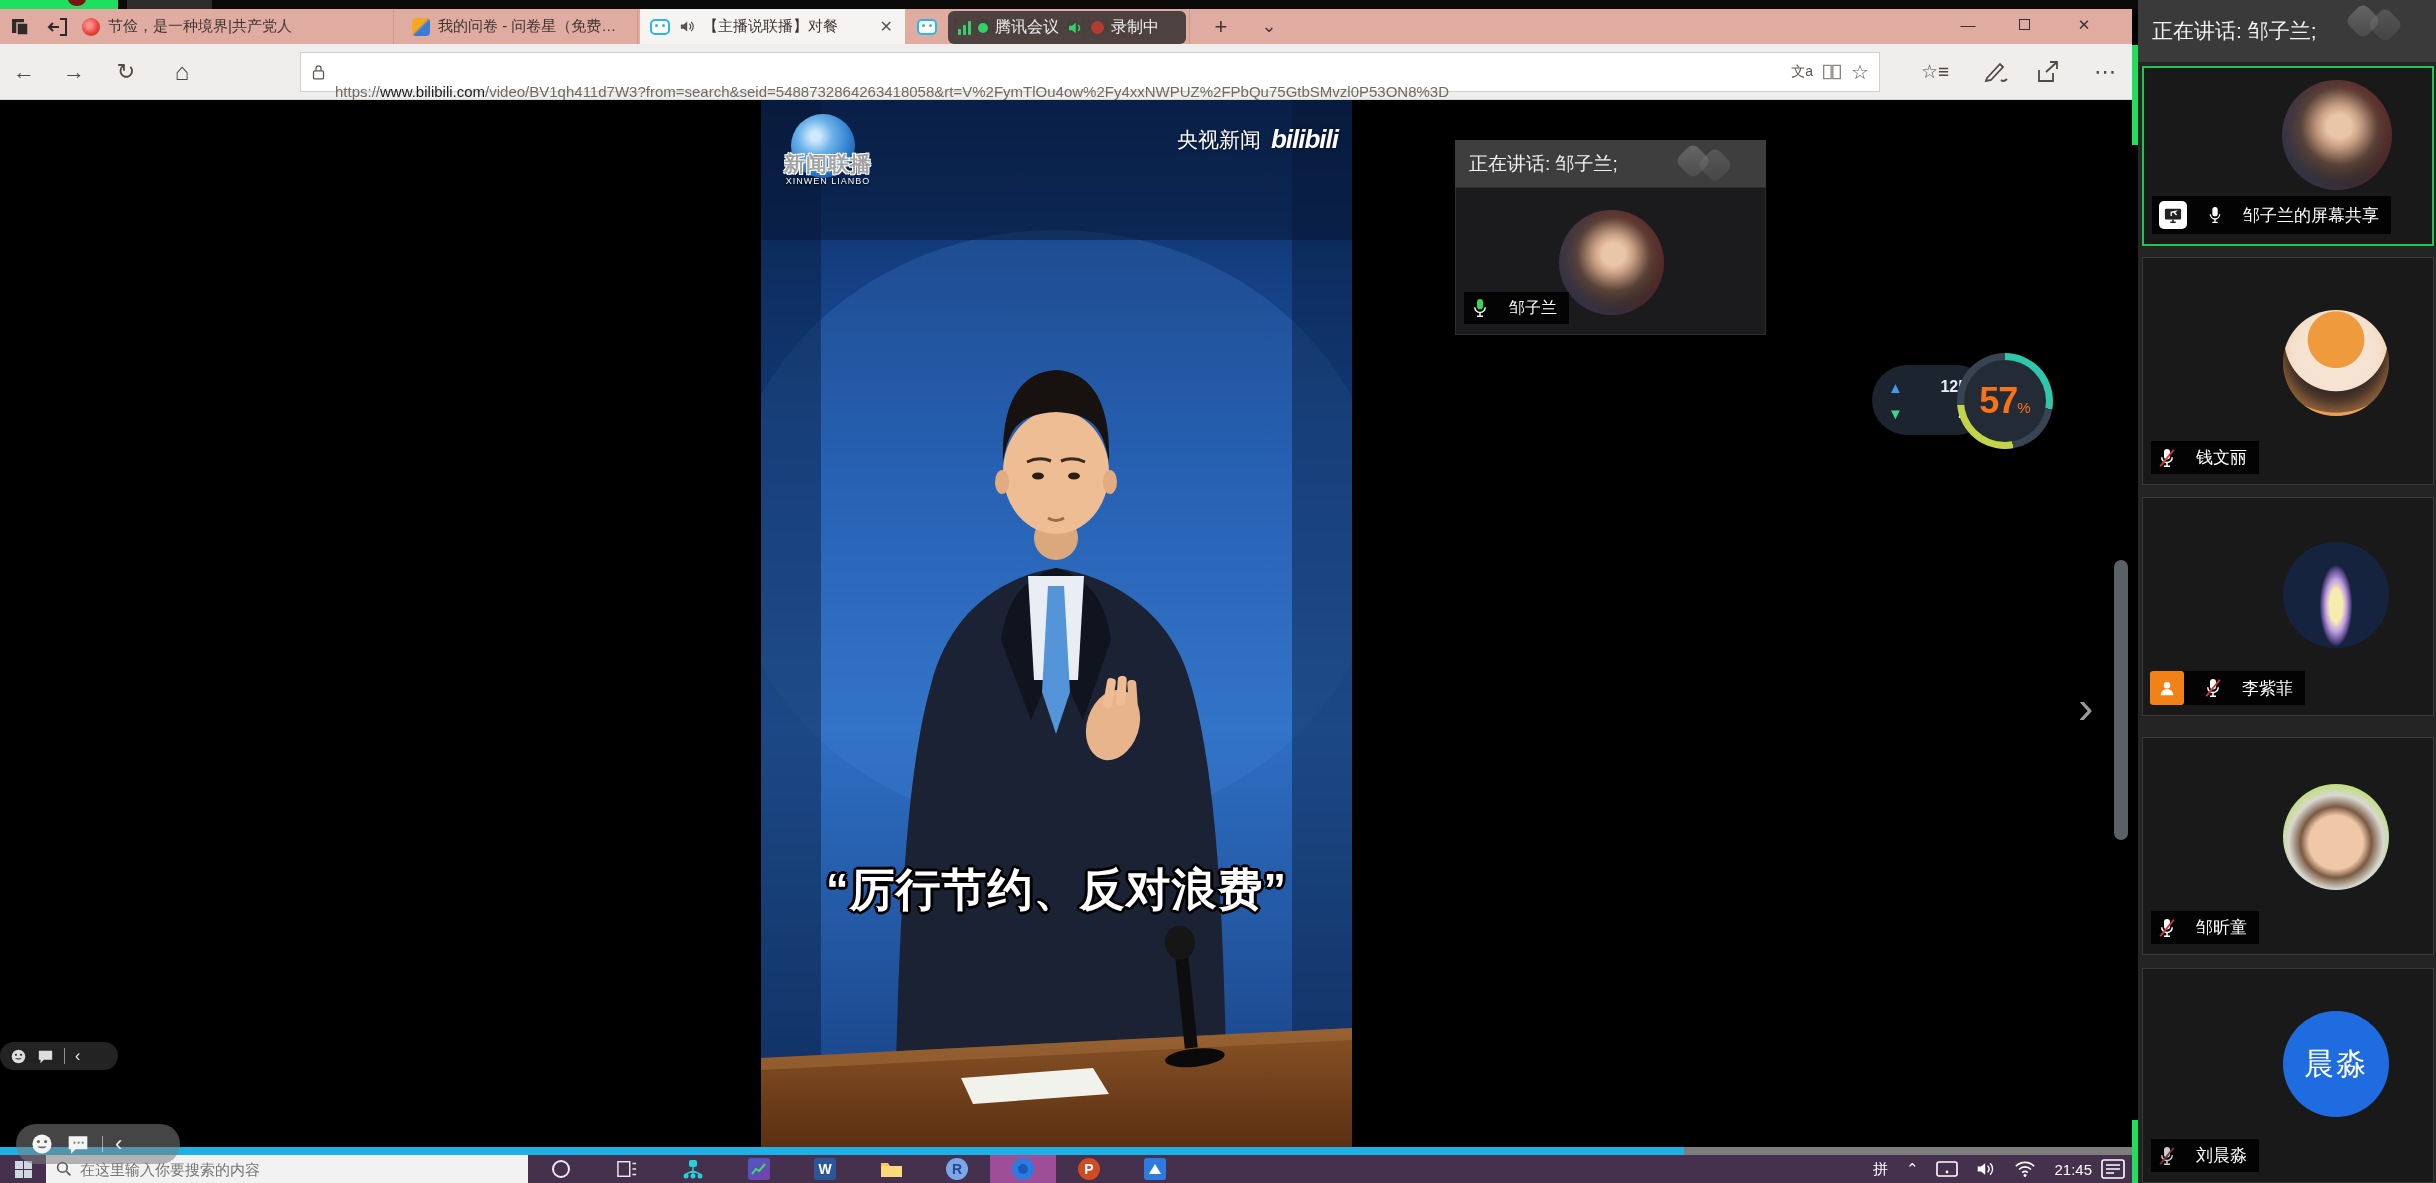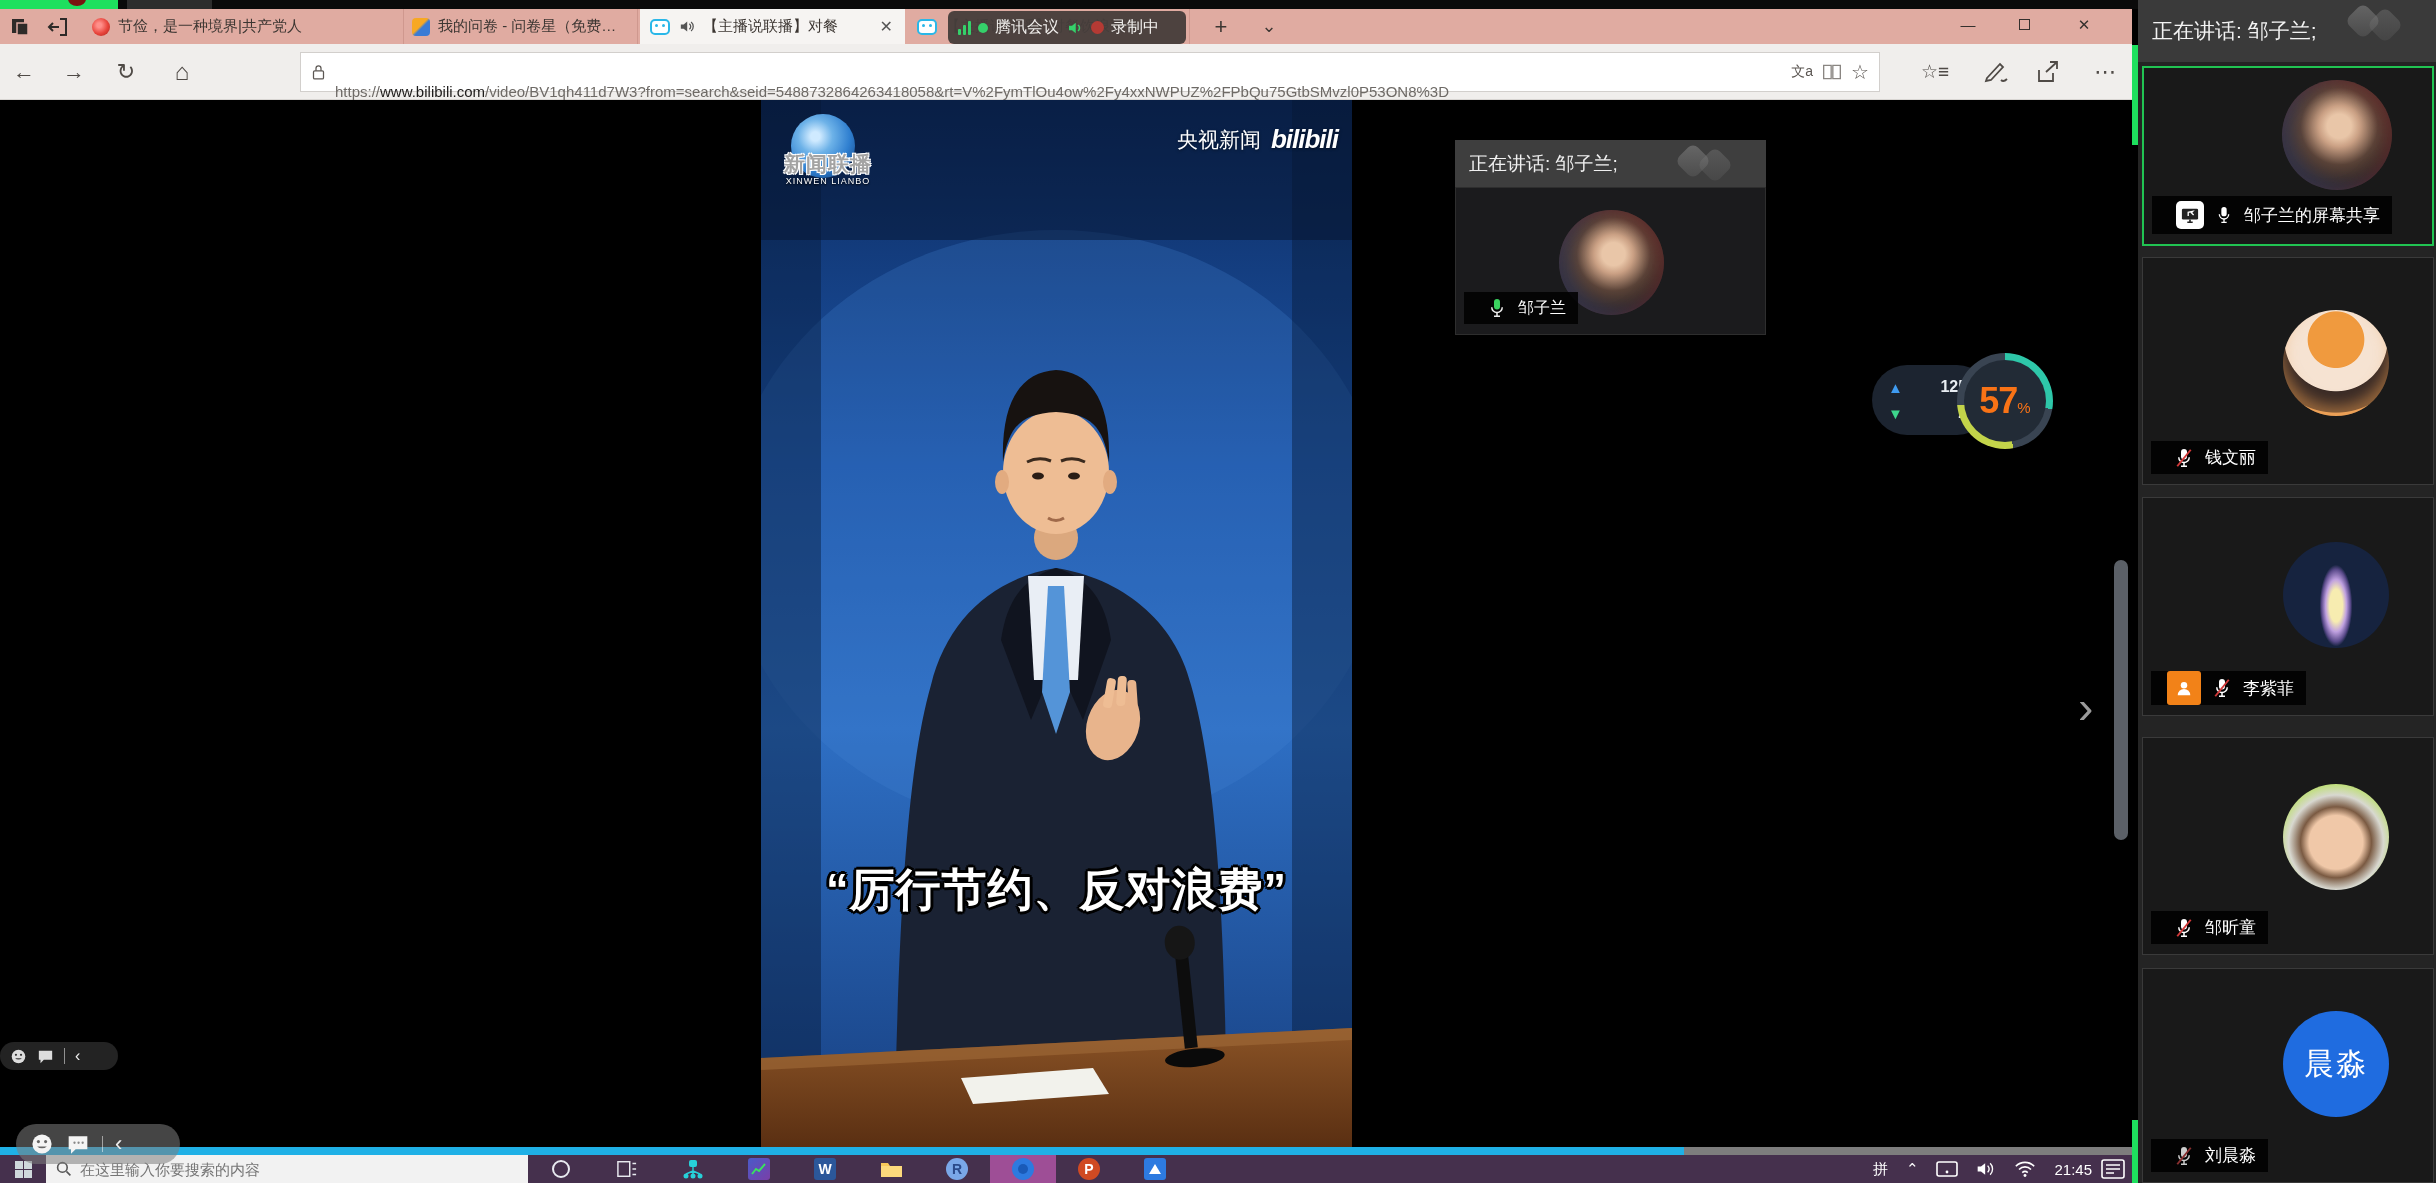--- a/index.html
+++ b/index.html
@@ -72,21 +72,21 @@
      text-shadow:-3px 0 #000, 3px 0 #000, 0 -3px #000, 0 3px #000, -2px -2px #000, 2px 2px #000, -2px 2px #000, 2px -2px #000; letter-spacing:1px; }
 
   
   #toast { left:1455px; top:40px; width:311px; height:225px; z-index:8; }
   #toast .t-head { position:absolute; left:0; top:0; width:100%; height:47px; background:#3e3e3e; display:flex; align-items:center; padding:0 14px; }
   #toast .t-head .txt { color:#f0f0f0; font-size:19px; }
   #toast .t-body { position:absolute; left:0; top:47px; width:100%; height:148px; background:#1b1b1d; border:1px solid #2e2e2e; }
   .logo-marks { position:absolute; right:16px; top:8px; width:70px; height:32px; }
   .logo-marks i { position:absolute; width:26px; height:26px; border-radius:7px; transform:rotate(45deg); background:linear-gradient(135deg,#8a8a8a,#555); opacity:.55; }
   .logo-marks i:nth-child(2) { left:22px; top:4px; opacity:.35; }
-  .name-chip { position:absolute; left:8px; bottom:10px; background:rgba(0,0,0,.85); display:flex; align-items:center; gap:12px; padding:5px 12px 5px 24px; color:#fff; font-size:16px; }
+  .name-chip { position:absolute; left:8px; bottom:10px; background:rgba(0,0,0,.85); display:flex; align-items:center; gap:20px; padding:5px 12px 5px 7px; color:#fff; font-size:16px; }
   .av { position:absolute; border-radius:50%; }
   .av-girl { background:radial-gradient(circle at 52% 42%, #e9c6a8 14%, #caa084 24%, #5a4338 45%, #2e2422 70%, #241d1c 100%);
      box-shadow:inset -8px 4px 14px rgba(120,40,40,.45), inset 10px -6px 16px rgba(60,70,110,.5); }
   #toast .av { left:103px; top:22px; width:105px; height:105px; }
 
   
   #netw { left:1872px; top:253px; width:180px; height:100px; z-index:8; }
   #net-pill { position:absolute; left:0; top:12px; width:120px; height:70px; background:#1c2430; border-radius:35px; padding:9px 0 0 16px; }
   .net-row { display:flex; align-items:center; gap:6px; height:26px; }
   .net-row .spd { color:#e8edf2; font-size:16px; font-weight:bold; width:84px; text-align:right; }
@@ -165,21 +165,21 @@
             <rect x="9" y="8" width="11" height="12" fill="#2e2a28" stroke="#e0aba1" stroke-width="1.5"></rect>
           </svg>
       </div>
       <div class="abs setaside" style="left:46px;">
         <svg width="24" height="24" viewBox="0 0 24 24" fill="none" stroke="#2e2a28" stroke-width="2">
             <path d="M14 4h6v16h-6"></path>
             <path d="M13 12H3M7 8l-4 4 4 4"></path>
           </svg>
       </div>
 
-      <div class="abs tab" style="left:82px; width:322px;">
+      <div class="abs tab" style="left:72px; width:322px;">
         <span id="fav1" class="favicon"></span>
         <span class="t-title">节俭，是一种境界|共产党人</span>
       </div>
       <div class="abs tab" style="left:402px; width:236px;">
         <span id="fav2" class="favicon"></span>
         <span class="t-title">我的问卷 - 问卷星（免费版）</span>
       </div>
       <div id="tab3" class="abs tab" style="left:640px; width:265px;">
         <span class="bili-fav"></span>
         <svg width="17" height="17" viewBox="0 0 24 24">

